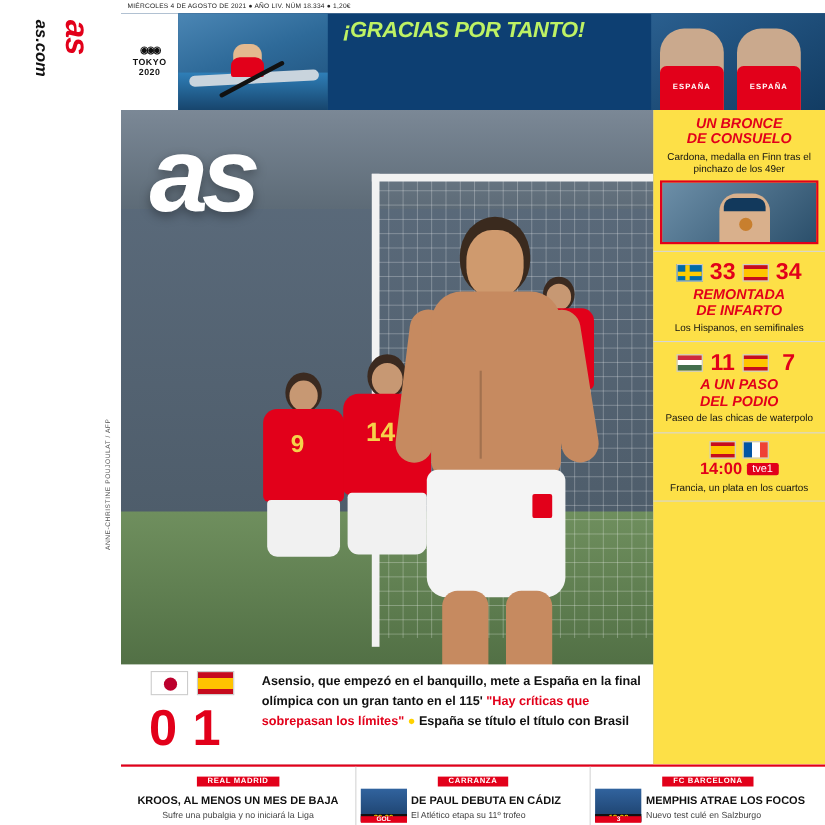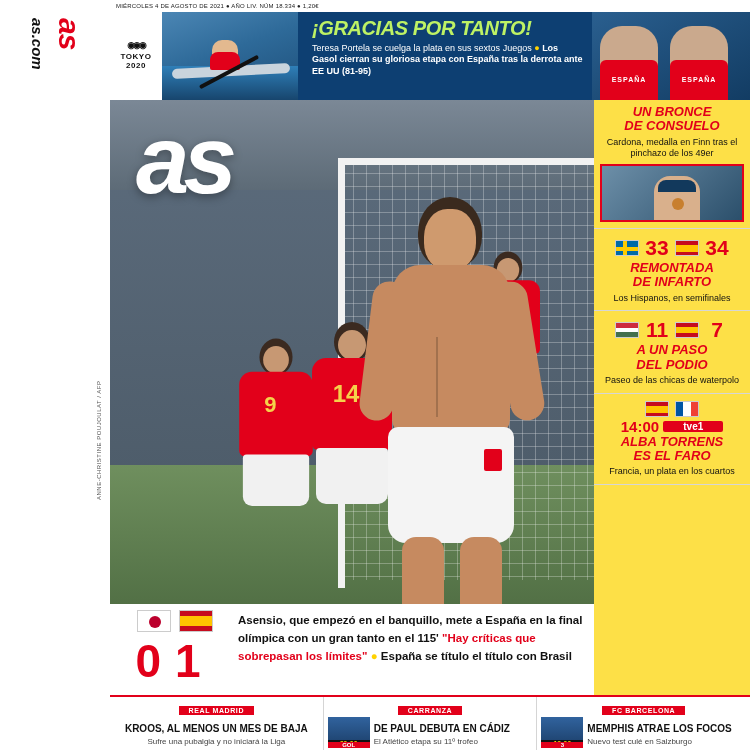--- a/index.html
+++ b/index.html
@@ -121,21 +121,21 @@
   .matchrow{display:flex;align-items:center;justify-content:center;gap:6px;margin:2px 0 1px;}
   .mflag{width:24px;height:16px;border:1px solid #ccc;box-sizing:border-box;position:relative;overflow:hidden;}
   .mflag.se{background:#006aa7;}
   .mflag.se:before{content:"";position:absolute;left:7px;top:0;width:4px;height:100%;background:#fecc00;}
   .mflag.se:after{content:"";position:absolute;left:0;top:6px;width:100%;height:4px;background:#fecc00;}
   .mflag.es{background:linear-gradient(#c60b1e 0 25%,#ffc400 25% 75%,#c60b1e 75% 100%);}
   .mflag.hu{background:linear-gradient(#cd2a3e 0 33%,#fff 33% 66%,#436f4d 66% 100%);}
   .mflag.fr{background:linear-gradient(90deg,#0055a4 0 33%,#fff 33% 66%,#ef4135 66% 100%);}
   .mscore{font-size:21px;font-weight:bold;color:#e2001a;min-width:24px;}
   .timeline{font-size:15px;font-weight:bold;color:#e2001a;}
-  .tvlogo{display:inline-block;font-size:10px;font-weight:bold;color:#fff;background:#e2001a;padding:0 20px;border-radius:2px;vertical-align:2px;}
+  .tvlogo{display:inline-block;font-size:10px;font-weight:normal;color:#fff;background:#e2001a;padding:0 5px;border-radius:2px;vertical-align:2px;}
 
   
   .bottom{position:absolute;left:0;top:695px;width:640px;height:55px;background:#ffffff;border-top:2px solid #e2001a;display:flex;}
   .bcol{flex:1;border-right:1px solid #d5d5d5;position:relative;padding:2px 4px;box-sizing:border-box;text-align:center;}
   .bcol:last-child{border-right:none;}
   .btag{background:#e2001a;color:#fff;font-size:7px;font-weight:bold;letter-spacing:.6px;display:inline-block;padding:1px 10px;}
   .btitle{font-size:10px;font-weight:bold;color:#111;line-height:1.15;margin-top:6px;}
   .bsub{font-size:8px;color:#444;line-height:1.2;margin-top:2px;}
   .bwithimg{display:flex;align-items:flex-start;gap:4px;text-align:left;}
   .bthumb{width:42px;height:30px;background:linear-gradient(#31639e,#1b3e68);position:relative;flex:0 0 auto;}
@@ -168,27 +168,20 @@
       <div class="canoe">
         <div class="water"></div>
         <div class="boat"></div>
         <div class="paddler"></div>
         <div class="jersey"></div>
         <div class="paddle"></div>
       </div>
 
       <div class="banner-text">
         <div class="banner-title">¡GRACIAS POR TANTO!</div>
-        <div class="banner-sub">
-          <span>Teresa Portela se cuelga la plata en sus sextos</span>
-          <span>Juegos</span>
-          <span class="bullet">●</span>
-          <b>Los Gasol cierran su gloriosa etapa</b>
-          <b>con España tras la derrota ante EE UU (81-95)</b>
-        </div>
       </div>
 
       <div class="banner-right">
         <div class="ath a"></div>
         <div class="ath b"></div>
         <div class="kit a">ESPAÑA</div>
         <div class="kit b">ESPAÑA</div>
       </div>
     </div>
 
@@ -307,24 +300,20 @@
 
       <div class="block">
         <div class="matchrow">
           <div class="mflag es"></div>
           <div class="mflag fr"></div>
         </div>
         <div class="timeline">
           <span>14:00</span>
           <span class="tvlogo">tve1</span>
         </div>
-        <div class="kicker">
-          <span>ALBA TORRENS</span><br>
-          <span>ES EL FARO</span>
-        </div>
         <div class="body">Francia, un plata en los cuartos</div>
       </div>
     </div>
 
     <div class="bottom">
 
       <div class="bcol">
         <div class="btag">REAL MADRID</div>
         <div class="btitle">KROOS, AL MENOS UN MES DE BAJA</div>
         <div class="bsub">Sufre una pubalgia y no iniciará la Liga</div>

